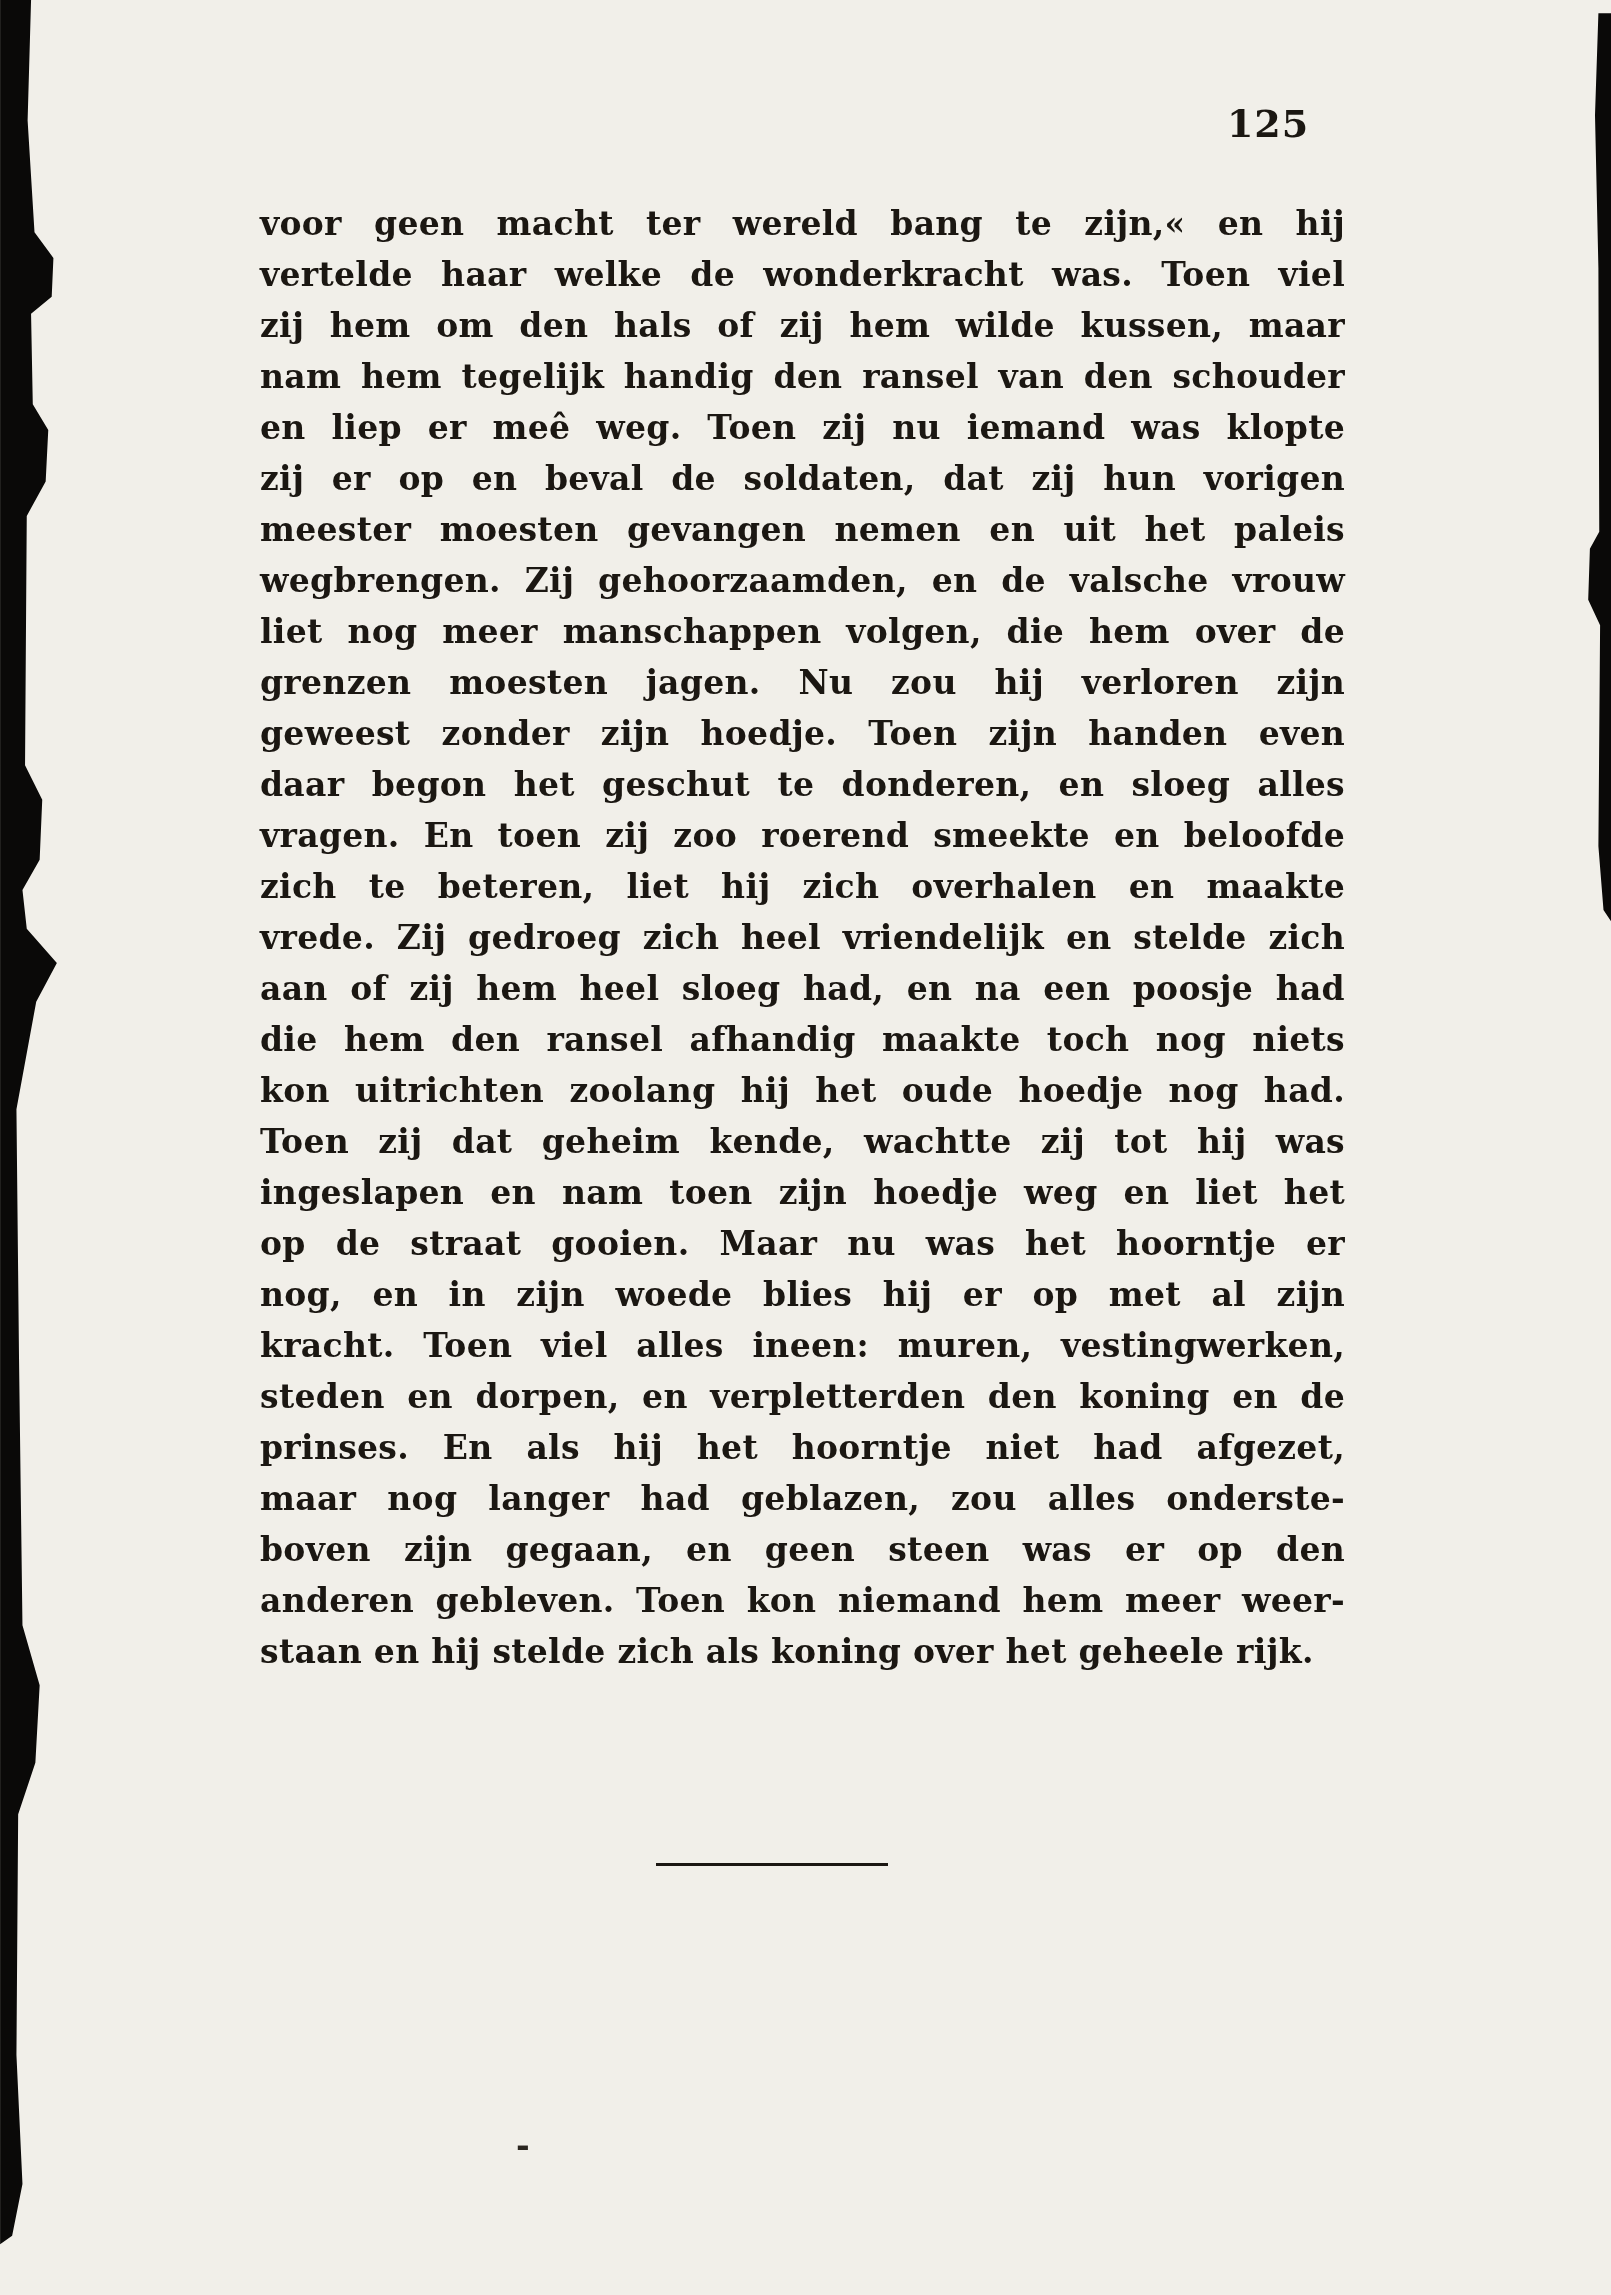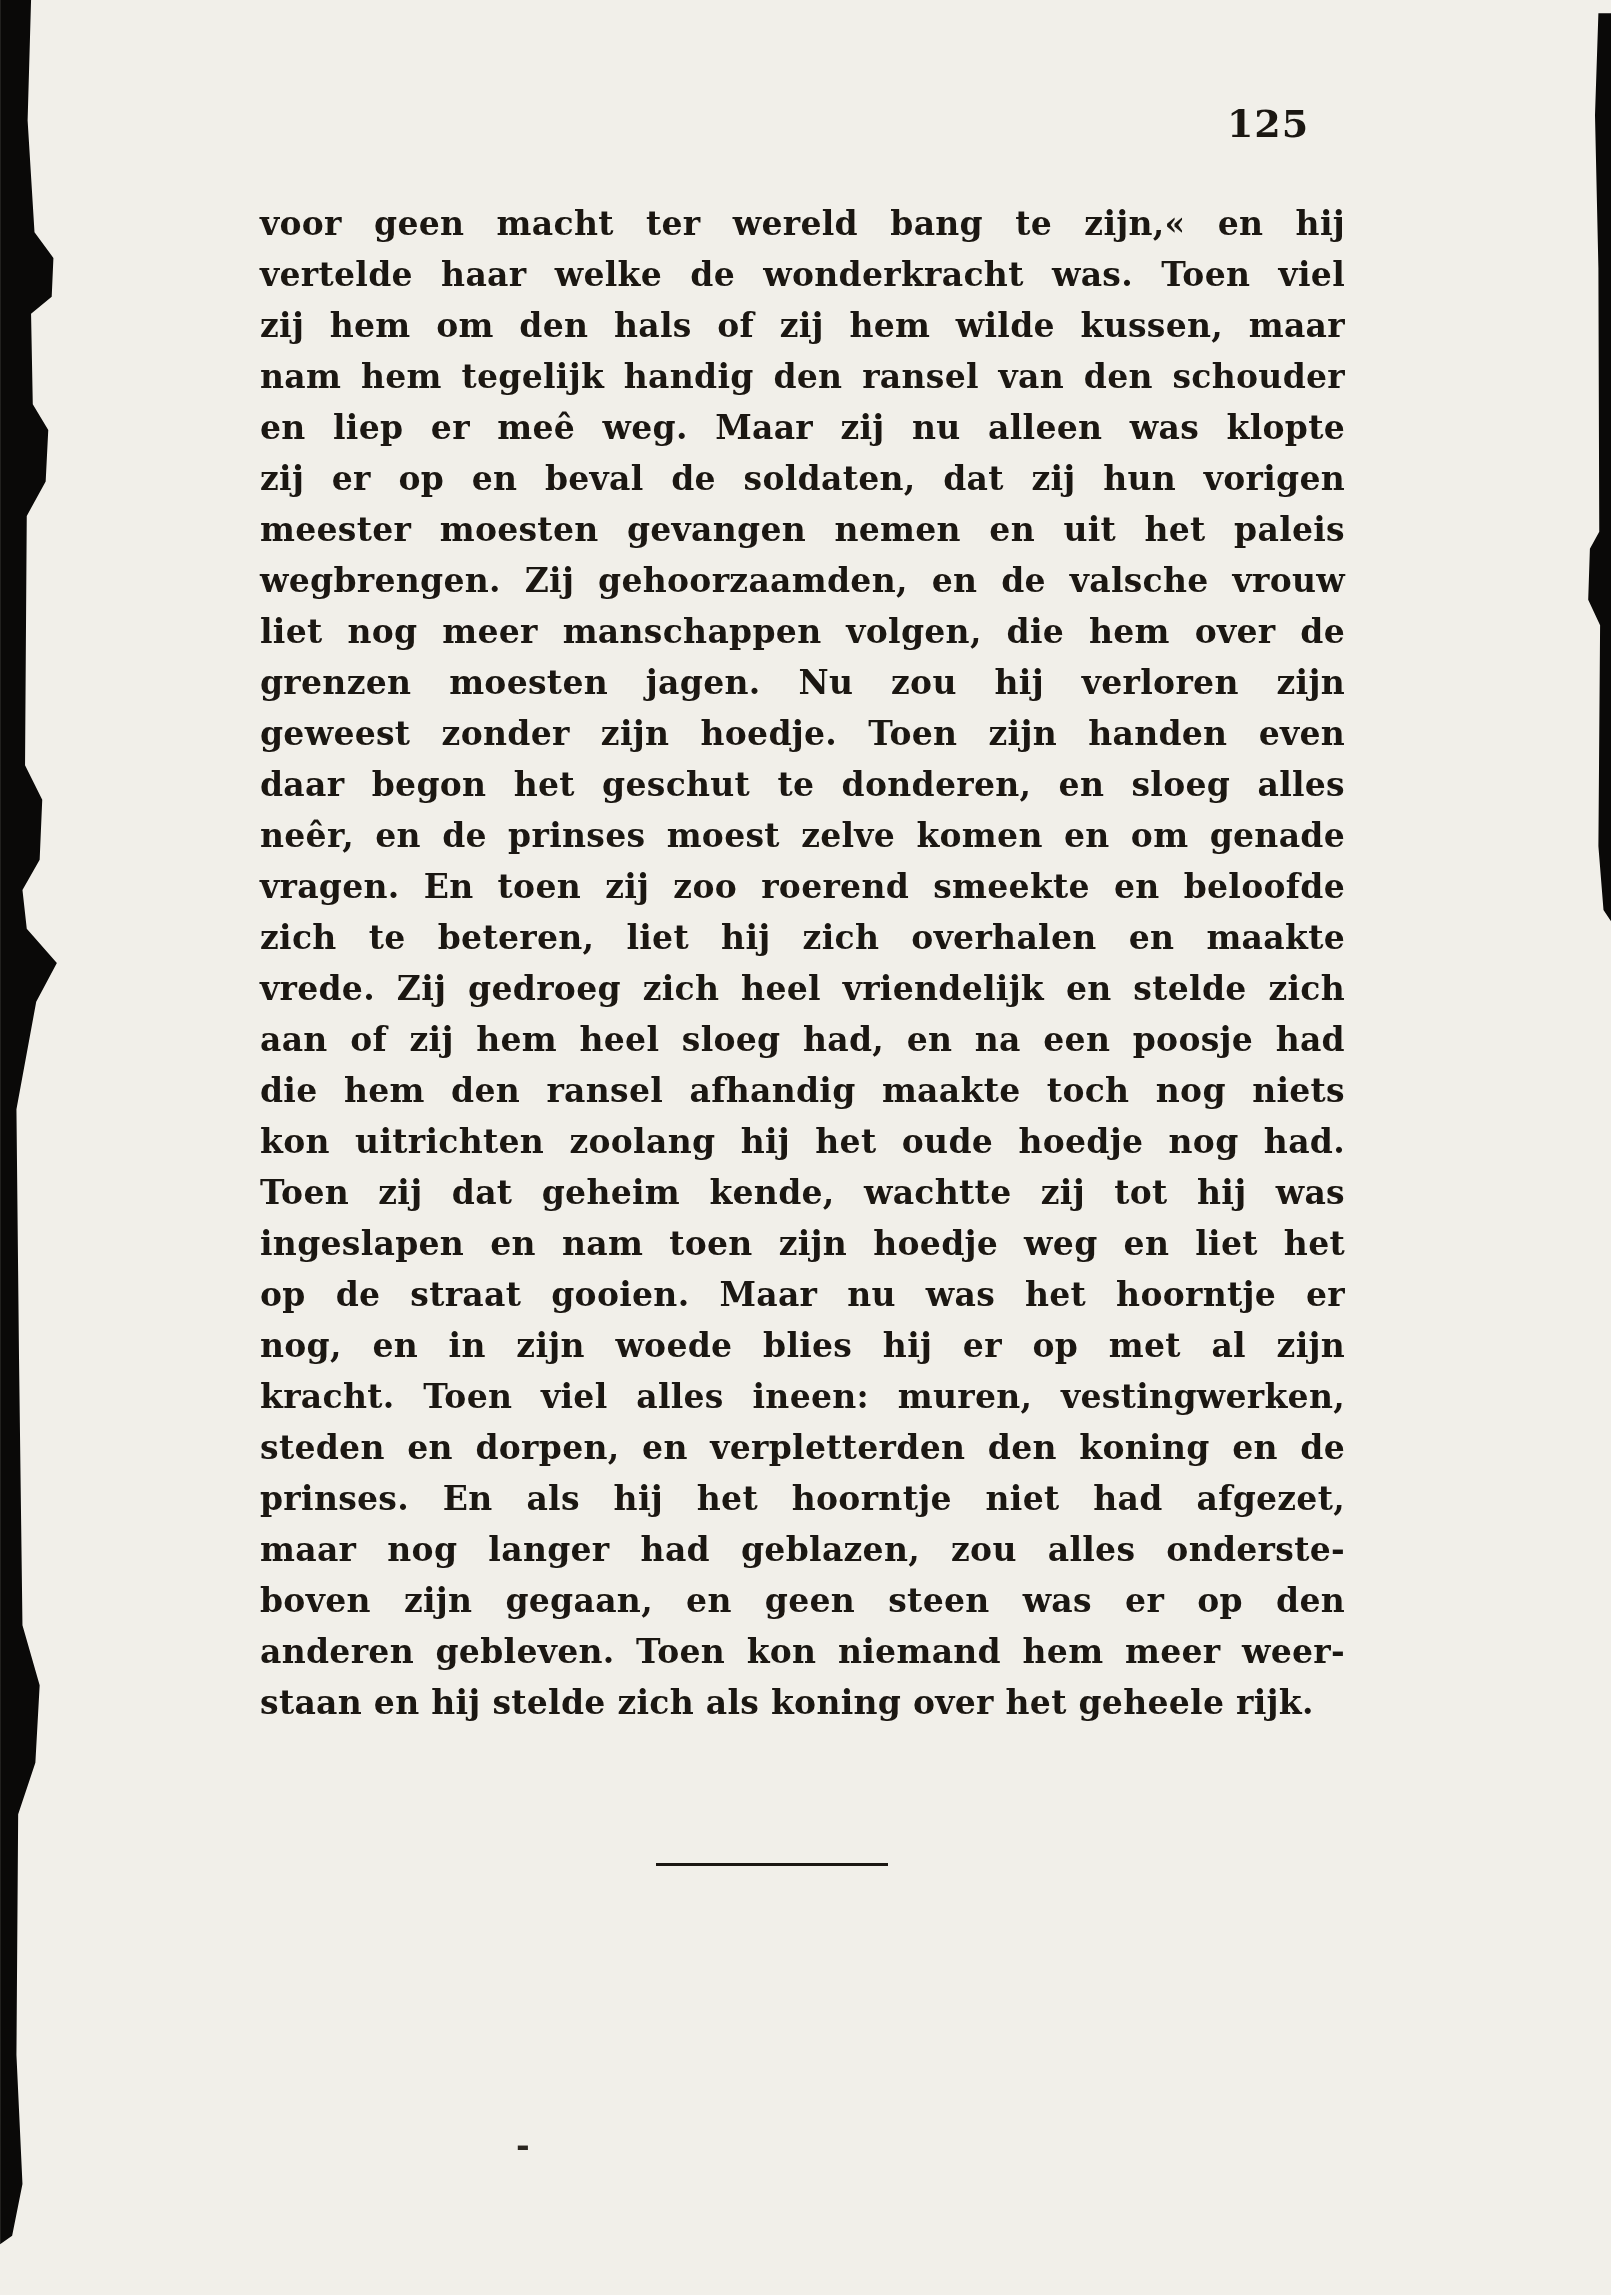--- a/index.html
+++ b/index.html
@@ -86,29 +86,28 @@
     L14,630 L25,610 L24,300 L20,120 L24,0 Z"></path>
 </svg>
 
 <div class="page-number">125</div>
 
 <div class="body-text">
   <div class="line">voor geen macht ter wereld bang te zijn,« en hij</div>
   <div class="line">vertelde haar welke de wonderkracht was. Toen viel</div>
   <div class="line">zij hem om den hals of zij hem wilde kussen, maar</div>
   <div class="line">nam hem tegelijk handig den ransel van den schouder</div>
-  <div class="line">en liep er meê weg. Maar zij nu alleen was klopte</div>
+  <div class="line">en liep er meê weg. Toen zij nu iemand was klopte</div>
   <div class="line">zij er op en beval de soldaten, dat zij hun vorigen</div>
   <div class="line">meester moesten gevangen nemen en uit het paleis</div>
   <div class="line">wegbrengen. Zij gehoorzaamden, en de valsche vrouw</div>
   <div class="line">liet nog meer manschappen volgen, die hem over de</div>
   <div class="line">grenzen moesten jagen. Nu zou hij verloren zijn</div>
   <div class="line">geweest zonder zijn hoedje. Toen zijn handen even</div>
   <div class="line">daar begon het geschut te donderen, en sloeg alles</div>
-  <div class="line">neêr, en de prinses moest zelve komen en om genade</div>
   <div class="line">vragen. En toen zij zoo roerend smeekte en beloofde</div>
   <div class="line">zich te beteren, liet hij zich overhalen en maakte</div>
   <div class="line">vrede. Zij gedroeg zich heel vriendelijk en stelde zich</div>
   <div class="line">aan of zij hem heel sloeg had, en na een poosje had</div>
   <div class="line">die hem den ransel afhandig maakte toch nog niets</div>
   <div class="line">kon uitrichten zoolang hij het oude hoedje nog had.</div>
   <div class="line">Toen zij dat geheim kende, wachtte zij tot hij was</div>
   <div class="line">ingeslapen en nam toen zijn hoedje weg en liet het</div>
   <div class="line">op de straat gooien. Maar nu was het hoorntje er</div>
   <div class="line">nog, en in zijn woede blies hij er op met al zijn</div>

